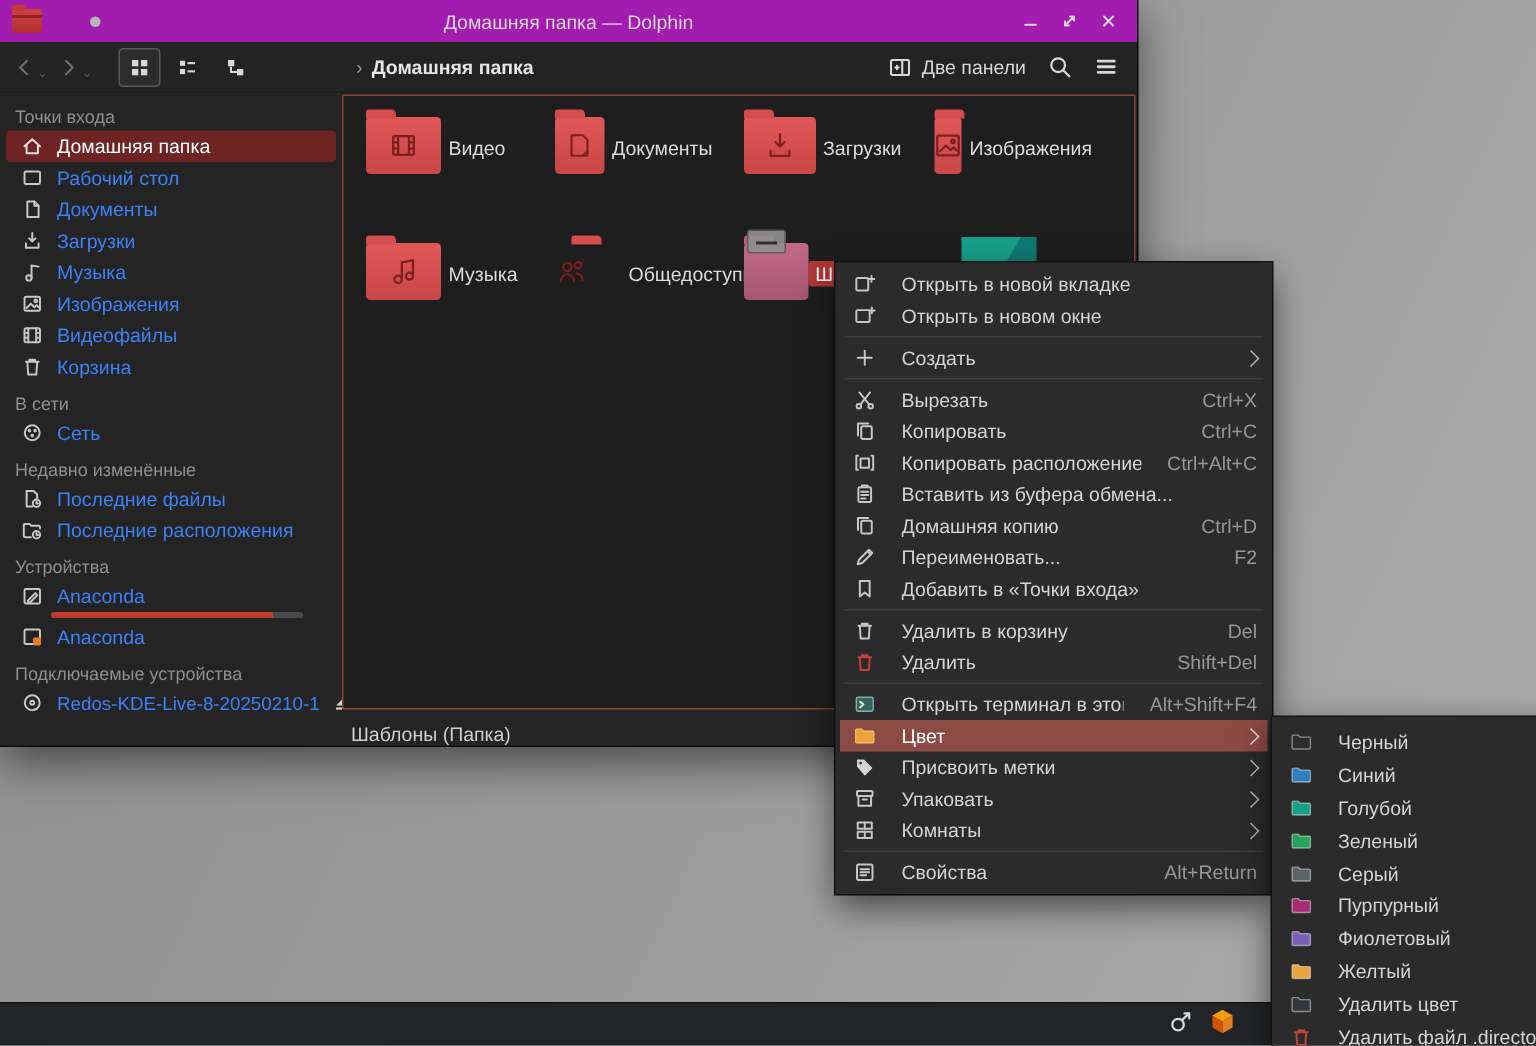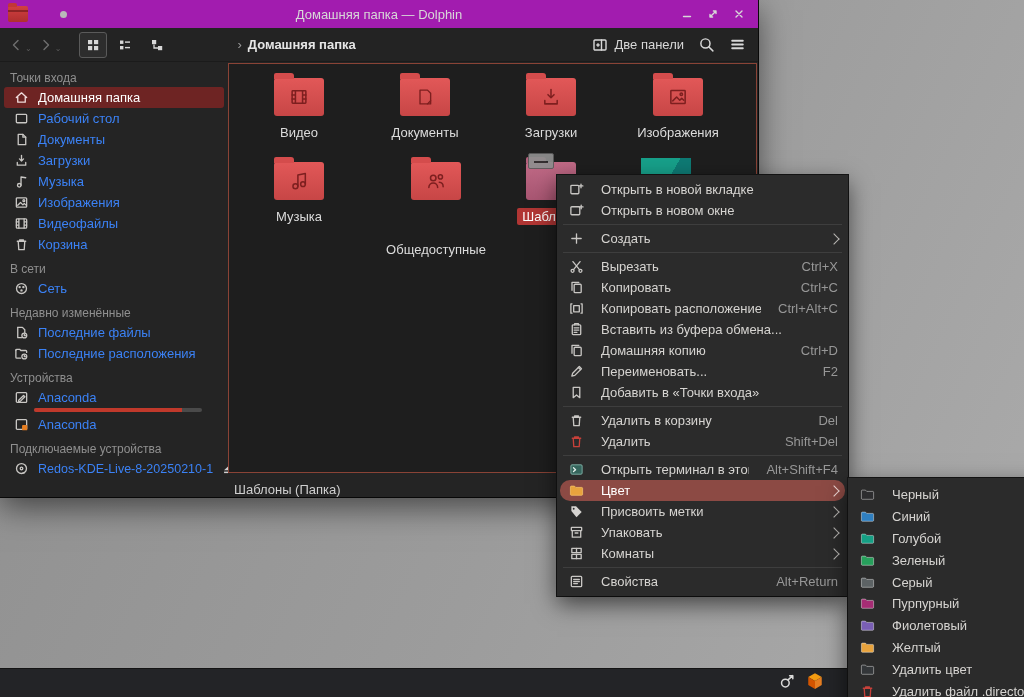--- a/index.html
+++ b/index.html
@@ -48,21 +48,21 @@
   .sb-item .sbi { width:16px; height:16px; flex:0 0 auto; color:#c9c7c4; display:flex; }
   .sb-item.sel .sbi { color:#f0dcdc; }
   .sb-item svg { display:block; }
   .usage-wrap { margin:0 4px 2px 34px; height:4px; border-radius:2px; background:#4a4a4a; overflow:hidden; width:168px; }
   .usage-fill { height:100%; width:88%; background:#c0392b; }
   .eject-btn { margin-left:auto; margin-right:8px; color:#d0d0d0; display:flex; }
 
   
   .main-col { flex:1; display:flex; flex-direction:column; min-width:0; }
   .view { flex:1; position:relative; background:#1e1e1e; border:1px solid #8a4336; margin:1px 1px 0 0; }
-  .tile { position:absolute; width:110px; display:flex; flex-direction:column; align-items:center; }
+  .tile { position:absolute; width:110px; display:flex; flex-direction:row; align-items:center; }
   .folder { position:relative; width:50px; height:38px; border-radius:3px; background:linear-gradient(#e25858,#c74646); margin-top:6px; }
   .folder::before { content:""; position:absolute; top:-5px; left:0; width:20px; height:6px; border-radius:2px 3px 0 0; background:#d44c4c; }
   .folder svg { position:absolute; left:50%; top:50%; transform:translate(-50%,-50%); display:block; }
   .folder.pink { background:linear-gradient(#c06a86,#a85672); }
   .folder.pink::before { background:#b5607c; }
   .minus-badge { position:absolute; top:-9px; left:2px; width:26px; height:16px; background:#8f8f8f; border:1px solid #5c5c5c; border-radius:2px; opacity:.92; }
   .minus-badge::after { content:""; position:absolute; left:5px; right:5px; top:7px; height:2px; background:#2b2b2b; }
   .tile-label { margin-top:8px; font-size:13px; color:#dcdcdc; padding:1px 5px; border-radius:2px; }
   .tile-label.sel { background:#b13634; color:#fff; }
   .teal-item { position:absolute; width:50px; height:38px; background:linear-gradient(120deg,#17a08a 55%,#0e7a74 55%); overflow:hidden; }
@@ -77,21 +77,21 @@
   
   .menu { position:absolute; background:#2b2b2b; box-shadow:0 8px 22px rgba(0,0,0,.6), 0 0 0 1px #171717; padding:4px 0; z-index:10; }
   .ctx { left:557px; top:175px; width:291px; }
   .sub { left:848px; top:478px; width:210px; padding:6px 0; z-index:11; }
   .mi { height:21px; display:flex; align-items:center; padding:0 10px 0 11px; gap:17px; font-size:13px; color:#d6d4d1; white-space:nowrap; }
   .sub .mi { height:21.8px; }
   .mi .ic { width:16px; height:16px; flex:0 0 auto; display:flex; align-items:center; justify-content:center; color:#c9c7c4; }
   .mi .ic svg { display:block; }
   .mi .ml { flex:0 1 auto; overflow:hidden; }
   .mi .ms { margin-left:auto; color:#979797; }
-  .mi.hl { background:#8c4a44; border-radius:10px; margin:0 3px; padding:0 7px 0 8px; color:#fff; }
+  .mi.hl { background:#8c4a44; border-radius:0; margin:0 3px; padding:0 7px 0 8px; color:#fff; }
   .msep { height:1px; background:#3e3e3e; margin:3px 6px; }
   .chev { margin-left:auto; width:8px; height:8px; border-right:1.6px solid #b9b7b4; border-top:1.6px solid #b9b7b4; transform:rotate(45deg); flex:0 0 auto; }
   .mi .ms + .chev, .mi .ml + .chev { margin-left:auto; }
 
   svg.stroke { fill:none; stroke:currentColor; stroke-width:1.4; stroke-linecap:round; stroke-linejoin:round; }
   .sub-folder path.body { stroke:rgba(255,255,255,.45); stroke-width:1; }
 </style>
 </head>
 <body>
 

